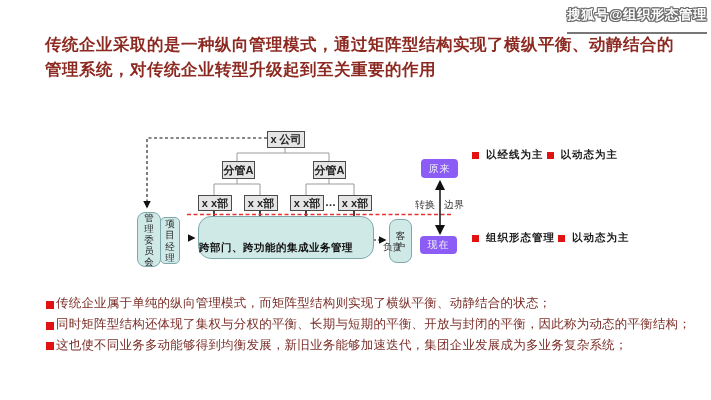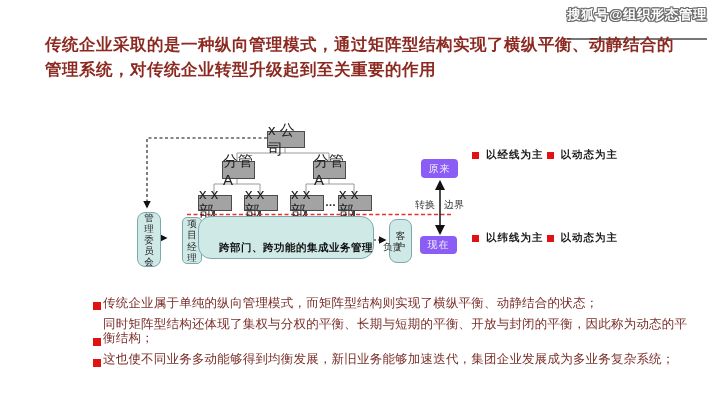--- a/index.html
+++ b/index.html
@@ -3,59 +3,59 @@
 <meta charset="utf-8">
 <style>
   html,body{margin:0;padding:0;background:#ffffff;}
   body{font-family:"Liberation Sans","DejaVu Sans",sans-serif;}
   .page{position:relative;width:711px;height:400px;background:#fff;overflow:hidden;}
 
   
   .watermark{position:absolute;top:6px;right:4px;font-size:13.5px;font-weight:bold;
     color:#ffffff;letter-spacing:.5px;
     text-shadow:1px 1px 0 #6b6b6b,-1px -1px 0 #6b6b6b,1px -1px 0 #6b6b6b,-1px 1px 0 #6b6b6b,0 1px 0 #6b6b6b,0 -1px 0 #6b6b6b,1px 0 0 #6b6b6b,-1px 0 0 #6b6b6b;
-    border-bottom:2px solid #777;padding-bottom:14px;}
+    border-bottom:2px solid #777;padding-bottom:8px;}
 
   
   .heading{position:absolute;left:45px;top:32px;width:640px;font-size:16.5px;font-weight:bold;
     color:#8c2a22;line-height:1.5;letter-spacing:.5px;}
 
   
   .wires{position:absolute;left:0;top:0;z-index:1;pointer-events:none;}
 
   
-  .tbox{position:absolute;z-index:2;background:#a3a3a3;border:1px solid #4a4a4a;
-    display:flex;align-items:center;justify-content:center;font-size:15px;color:#222;}
+  .tbox{position:absolute;z-index:2;background:#e5e5e5;border:1px solid #4a4a4a;
+    display:flex;align-items:center;justify-content:center;font-size:11px;color:#222;font-weight:bold;}
 
   
   .vbox{position:absolute;z-index:2;background:#cfe9e7;border:1px solid #7fa8ad;border-radius:8px;
     display:flex;align-items:center;justify-content:center;text-align:center;
     font-size:9.5px;color:#222;line-height:1.18;}
   .vbox span{display:block;width:11px;word-break:break-all;}
 
   .bigbox{position:absolute;z-index:2;left:198px;top:216px;width:174px;height:41px;
     background:#cfe9e7;border:1px solid #7fa8ad;border-radius:13px;}
-  .bigbox .bartext{position:absolute;left:0;right:0;bottom:3px;text-align:right;
+  .bigbox .bartext{position:absolute;left:0;right:0;bottom:3px;text-align:left;
     font-size:10.5px;font-weight:bold;color:#111;letter-spacing:.5px;}
 
   .navybox{position:absolute;z-index:2;background:#8b5cf6;border-radius:4px;color:#f2f2fa;
     display:flex;align-items:center;justify-content:center;font-size:10px;letter-spacing:1px;}
 
   .smalllabel{position:absolute;z-index:2;font-size:10px;color:#3a3a3a;}
   .ellipsis{position:absolute;z-index:2;font-size:11px;color:#222;font-weight:bold;}
 
   
   .legend{position:absolute;z-index:2;left:472px;display:flex;flex-direction:row;gap:3px;justify-content:flex-end;}
   .legend-item{display:flex;align-items:center;gap:7px;}
   .legend-item .sq{width:7px;height:7px;background:#e01212;flex:0 0 auto;}
   .legend-item .lt{font-size:10.5px;font-weight:bold;color:#1a1a1a;letter-spacing:1px;}
 
   
   .bullets{position:absolute;z-index:2;left:46px;top:296px;width:648px;}
-  .bullet-row{display:flex;align-items:flex-end;margin-bottom:6.5px;margin-left:47px;}
+  .bullet-row{display:flex;align-items:center;margin-bottom:6.5px;}
   .bullet-row .sq{width:8px;height:8px;background:#e01212;margin:3px 2px 0 0;flex:0 0 auto;}
   .bullet-row .bt{font-size:12.5px;color:#7a2e28;line-height:1.15;letter-spacing:.2px;}
 </style>
 </head>
 <body>
 
 <div class="page">
 
   <div class="watermark">搜狐号@组织形态管理</div>
 
@@ -106,21 +106,21 @@
   <div class="tbox" style="left:313px;top:161px;width:31px;height:16px;">分管A</div>
   <div class="tbox" style="left:198px;top:195px;width:32px;height:14px;">x x部</div>
   <div class="tbox" style="left:244px;top:195px;width:32px;height:14px;">x x部</div>
   <div class="tbox" style="left:290px;top:195px;width:32px;height:14px;">x x部</div>
   <div class="tbox" style="left:338px;top:195px;width:32px;height:14px;">x x部</div>
   <div class="ellipsis" style="left:325px;top:196px;">…</div>
 
   <div class="vbox" style="left:137px;top:212px;width:22px;height:53px;">
     <span>管理委员会</span>
   </div>
-  <div class="vbox" style="left:182px;top:217px;width:18px;height:45px;border-radius:5px;">
+  <div class="vbox" style="left:160px;top:217px;width:18px;height:45px;border-radius:5px;">
     <span>项目经理</span>
   </div>
   <div class="vbox" style="left:389px;top:219px;width:21px;height:42px;">
     <span>客户</span>
   </div>
 
   <div class="bigbox">
     <div class="bartext">跨部门、跨功能的集成业务管理</div>
   </div>
 
@@ -138,21 +138,21 @@
       <span class="lt">以经线为主</span>
     </div>
     <div class="legend-item">
       <span class="sq"></span>
       <span class="lt">以动态为主</span>
     </div>
   </div>
   <div class="legend" style="top:231px;">
     <div class="legend-item">
       <span class="sq"></span>
-      <span class="lt">以纬线为主</span>
+      <span class="lt">组织形态管理</span>
     </div>
     <div class="legend-item">
       <span class="sq"></span>
       <span class="lt">以动态为主</span>
     </div>
   </div>
 
   <div class="bullets">
     <div class="bullet-row">
       <span class="sq"></span>

